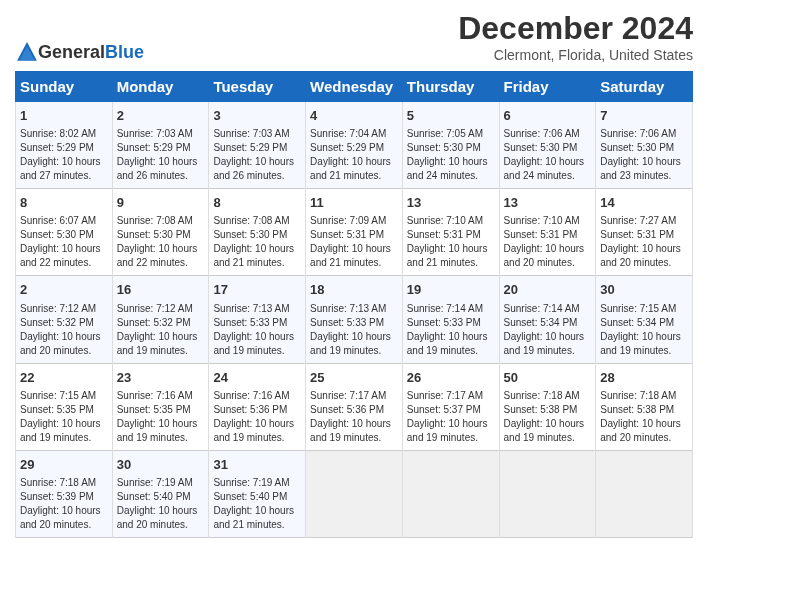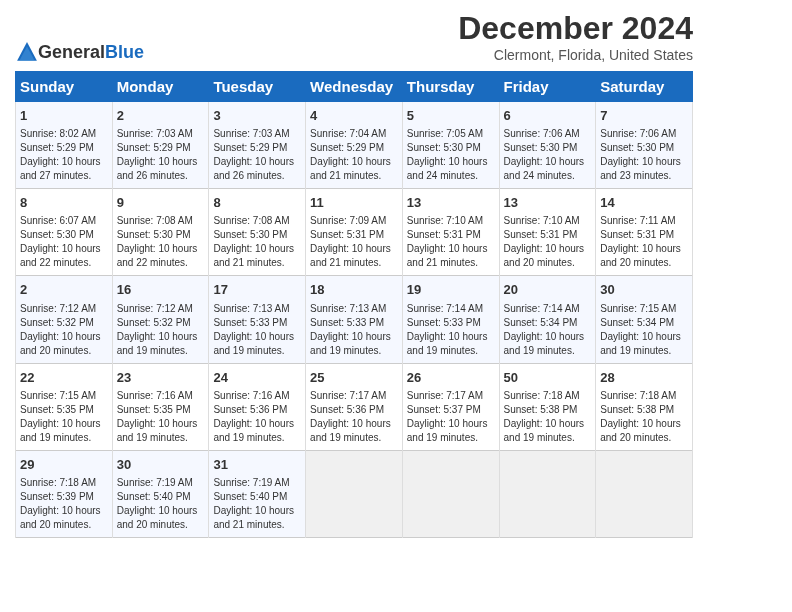--- a/index.html
+++ b/index.html
@@ -128,21 +128,21 @@
           <td><span class="day-number">6</span><span>Sunrise: 7:06 AM</span><br><span>Sunset: 5:30 PM</span><br><span>Daylight: 10 hours and 24 minutes.</span></td>
           <td><span class="day-number">7</span><span>Sunrise: 7:06 AM</span><br><span>Sunset: 5:30 PM</span><br><span>Daylight: 10 hours and 23 minutes.</span></td>
         </tr>
         <tr>
           <td><span class="day-number">8</span><span>Sunrise: 6:07 AM</span><br><span>Sunset: 5:30 PM</span><br><span>Daylight: 10 hours and 22 minutes.</span></td>
           <td><span class="day-number">9</span><span>Sunrise: 7:08 AM</span><br><span>Sunset: 5:30 PM</span><br><span>Daylight: 10 hours and 22 minutes.</span></td>
           <td><span class="day-number">8</span><span>Sunrise: 7:08 AM</span><br><span>Sunset: 5:30 PM</span><br><span>Daylight: 10 hours and 21 minutes.</span></td>
           <td><span class="day-number">11</span><span>Sunrise: 7:09 AM</span><br><span>Sunset: 5:31 PM</span><br><span>Daylight: 10 hours and 21 minutes.</span></td>
           <td><span class="day-number">13</span><span>Sunrise: 7:10 AM</span><br><span>Sunset: 5:31 PM</span><br><span>Daylight: 10 hours and 21 minutes.</span></td>
           <td><span class="day-number">13</span><span>Sunrise: 7:10 AM</span><br><span>Sunset: 5:31 PM</span><br><span>Daylight: 10 hours and 20 minutes.</span></td>
-          <td><span class="day-number">14</span><span>Sunrise: 7:11 AM</span><br><span>Sunset: 5:31 PM</span><br><span>Daylight: 10 hours and 20 minutes.</span></td>
+          <td><span class="day-number">14</span><span>Sunrise: 7:27 AM</span><br><span>Sunset: 5:31 PM</span><br><span>Daylight: 10 hours and 20 minutes.</span></td>
         </tr>
         <tr>
           <td><span class="day-number">2</span><span>Sunrise: 7:12 AM</span><br><span>Sunset: 5:32 PM</span><br><span>Daylight: 10 hours and 20 minutes.</span></td>
           <td><span class="day-number">16</span><span>Sunrise: 7:12 AM</span><br><span>Sunset: 5:32 PM</span><br><span>Daylight: 10 hours and 19 minutes.</span></td>
           <td><span class="day-number">17</span><span>Sunrise: 7:13 AM</span><br><span>Sunset: 5:33 PM</span><br><span>Daylight: 10 hours and 19 minutes.</span></td>
           <td><span class="day-number">18</span><span>Sunrise: 7:13 AM</span><br><span>Sunset: 5:33 PM</span><br><span>Daylight: 10 hours and 19 minutes.</span></td>
           <td><span class="day-number">19</span><span>Sunrise: 7:14 AM</span><br><span>Sunset: 5:33 PM</span><br><span>Daylight: 10 hours and 19 minutes.</span></td>
           <td><span class="day-number">20</span><span>Sunrise: 7:14 AM</span><br><span>Sunset: 5:34 PM</span><br><span>Daylight: 10 hours and 19 minutes.</span></td>
           <td><span class="day-number">30</span><span>Sunrise: 7:15 AM</span><br><span>Sunset: 5:34 PM</span><br><span>Daylight: 10 hours and 19 minutes.</span></td>
         </tr>

